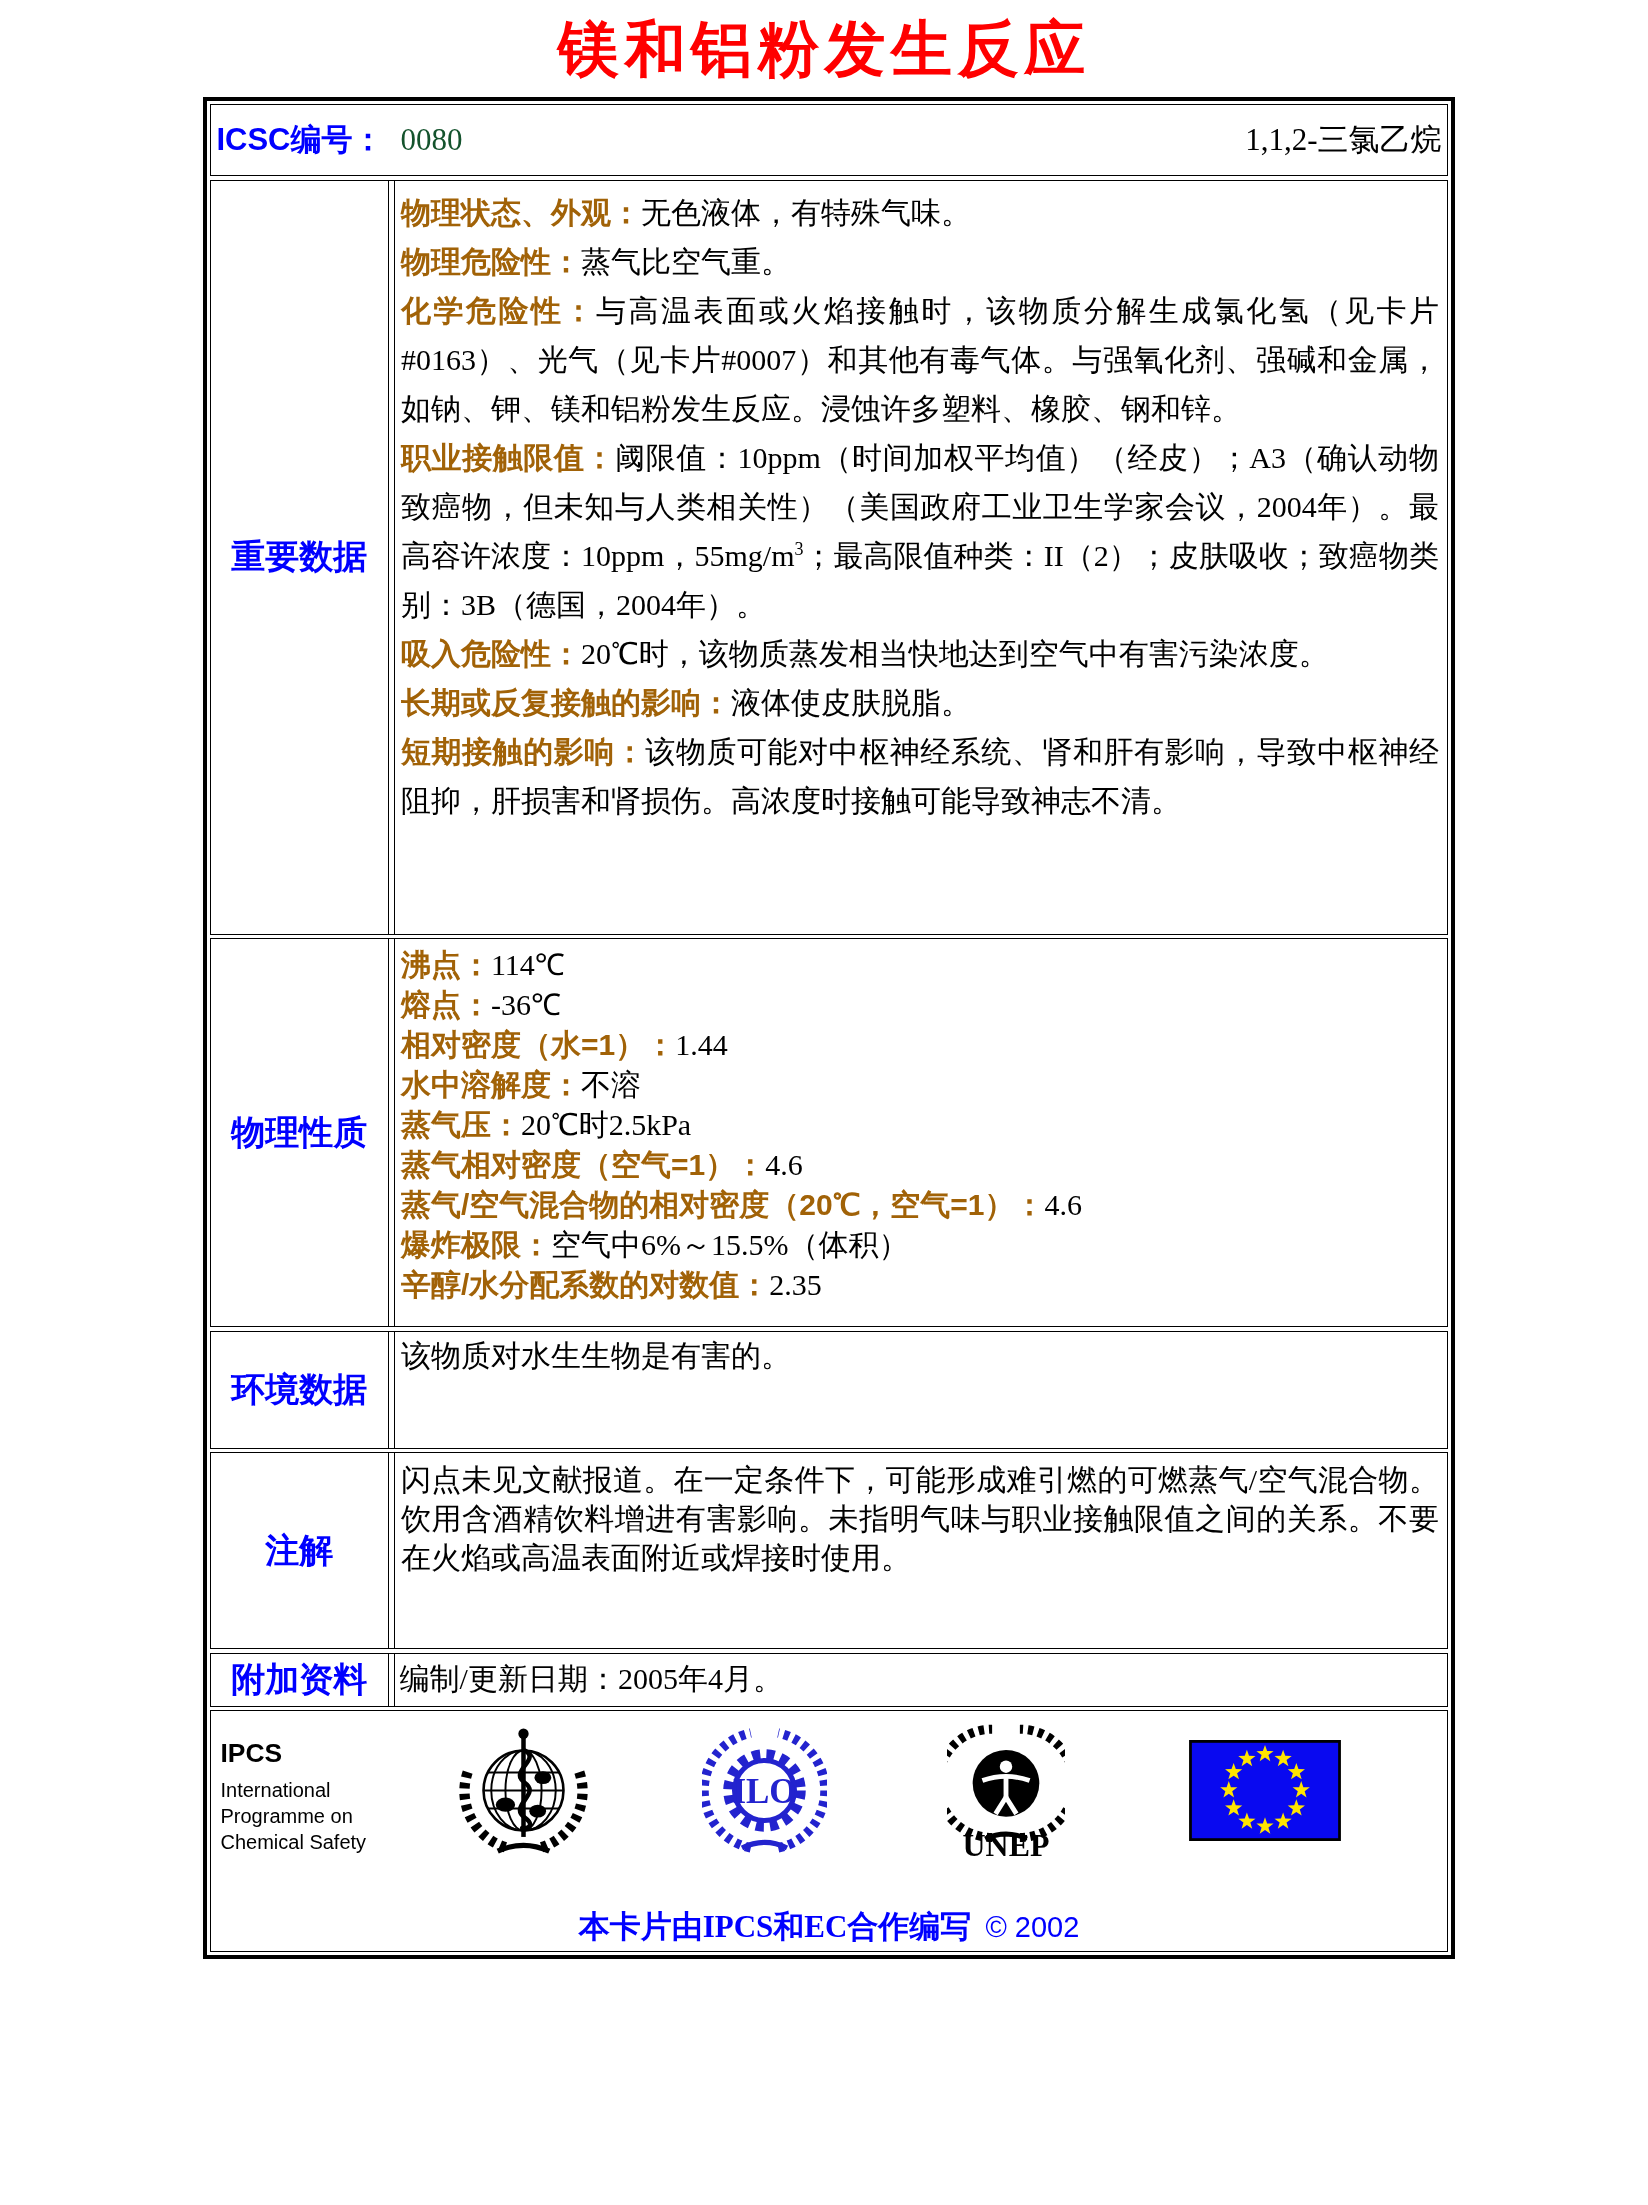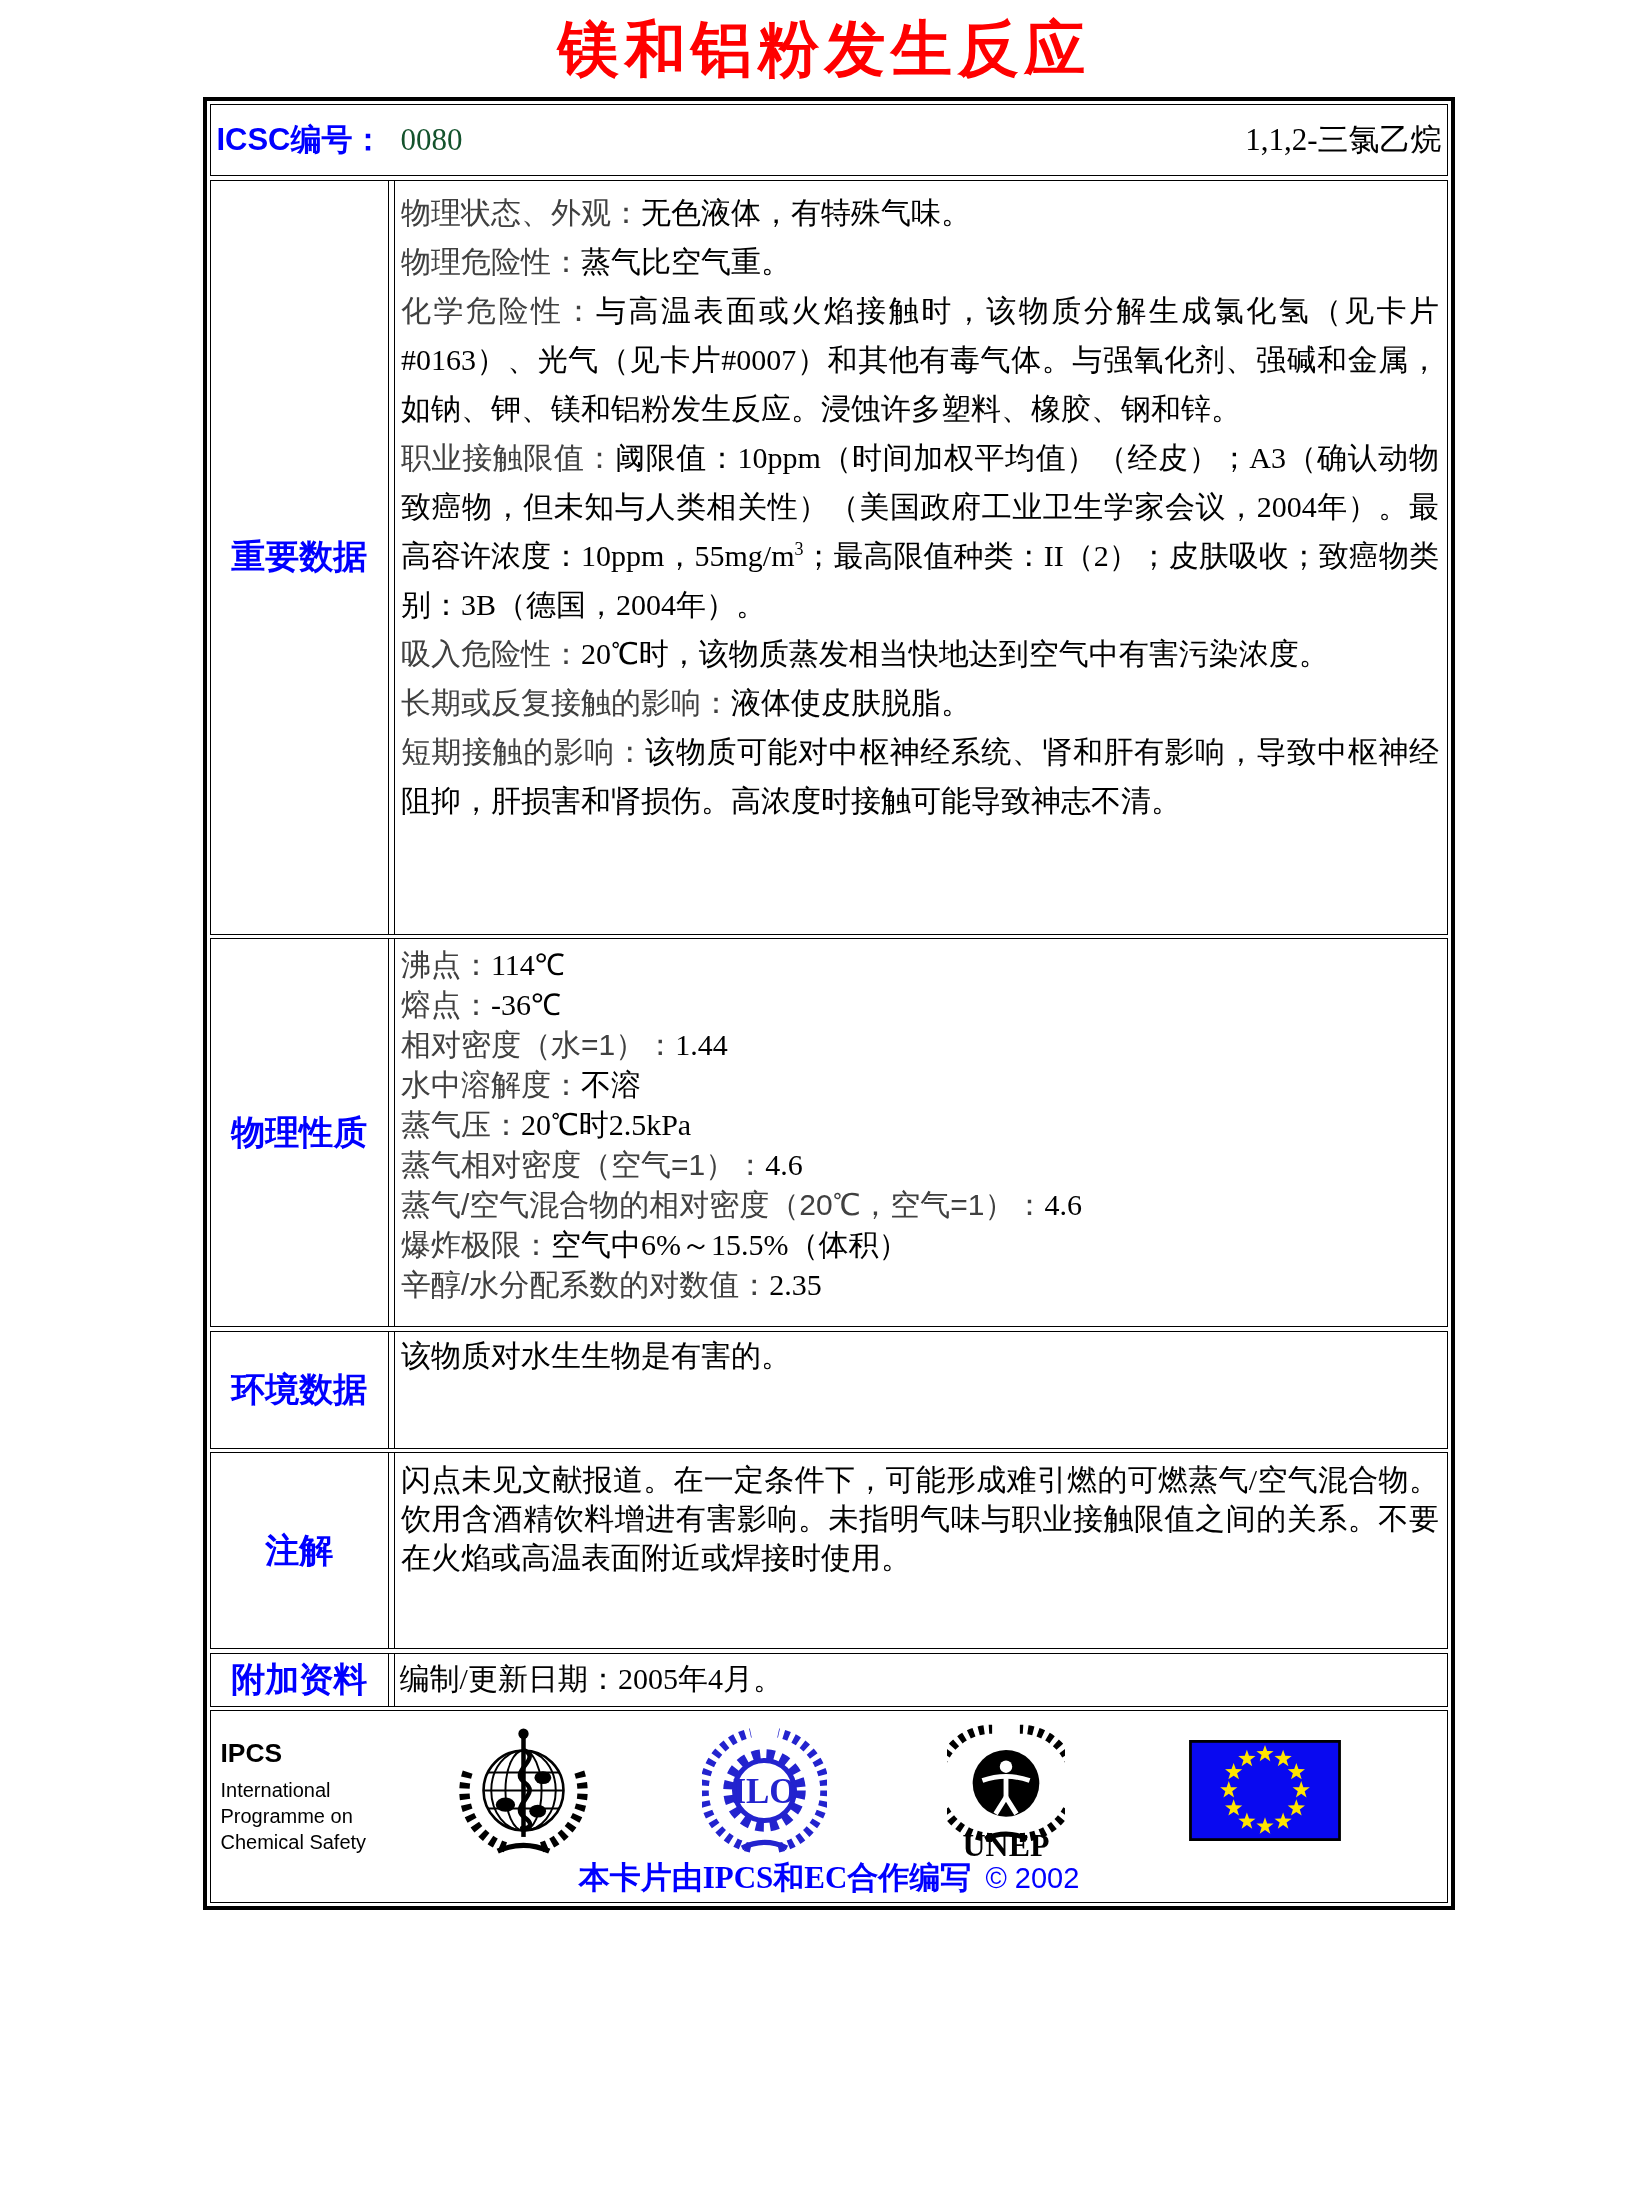--- a/index.html
+++ b/index.html
@@ -36,21 +36,21 @@
     position: relative;
   }
 
   
   .r-header      { height: 72px; align-items: center; justify-content: space-between; padding: 0 5.6px 0 5.6px; }
   .r-important   { height: 755px; }
   .r-physical    { height: 389px; }
   .r-environment { height: 118px; }
   .r-notes       { height: 197px; }
   .r-additional  { height: 54px; }
-  .r-logos       { height: 193px; }
+  .r-logos       { height: 242px; }
   .r-legal       { height: 64px; align-items: center; padding-left: 4.2px; }
 
   .hcell {
     width: 178px;
     flex: 0 0 178px;
     border-right: 1.4px solid #000;
     display: flex;
     align-items: center;
     justify-content: center;
     text-align: center;
@@ -68,22 +68,22 @@
   }
 
   .r-important .ccell   { line-height: 49px; padding-top: 7px; text-align: justify; }
   .r-physical .ccell    { line-height: 40px; padding-top: 5.6px; }
   .r-environment .ccell { line-height: 39px; padding-top: 4.2px; }
   .r-notes .ccell       { line-height: 39px; padding-top: 7px; text-align: justify; }
   .r-additional .ccell  { display: flex; align-items: center; padding-top: 0; padding-left: 4.2px; }
 
   .item { margin: 0; }
   .lbl {
-    color: #404040;
-    font-weight: normal;
+    color: #a16207;
+    font-weight: bold;
     font-family: "Liberation Sans", sans-serif;
   }
   sup { font-size: 18px; vertical-align: super; line-height: 0; }
 
   
   .icsc-group { font-size: 31px; white-space: nowrap; }
   .icsc-label {
     color: #0000ff; font-weight: bold;
     font-family: "Liberation Sans", sans-serif;
   }

